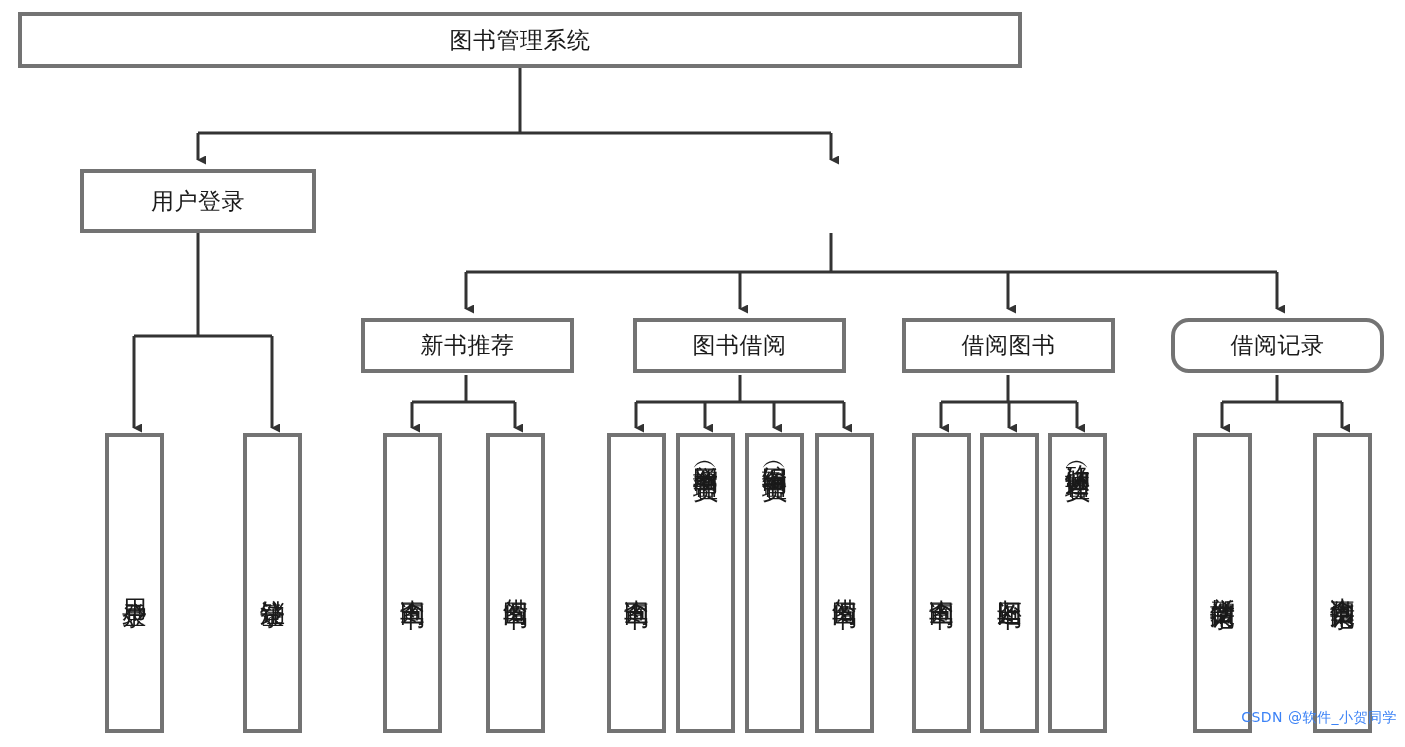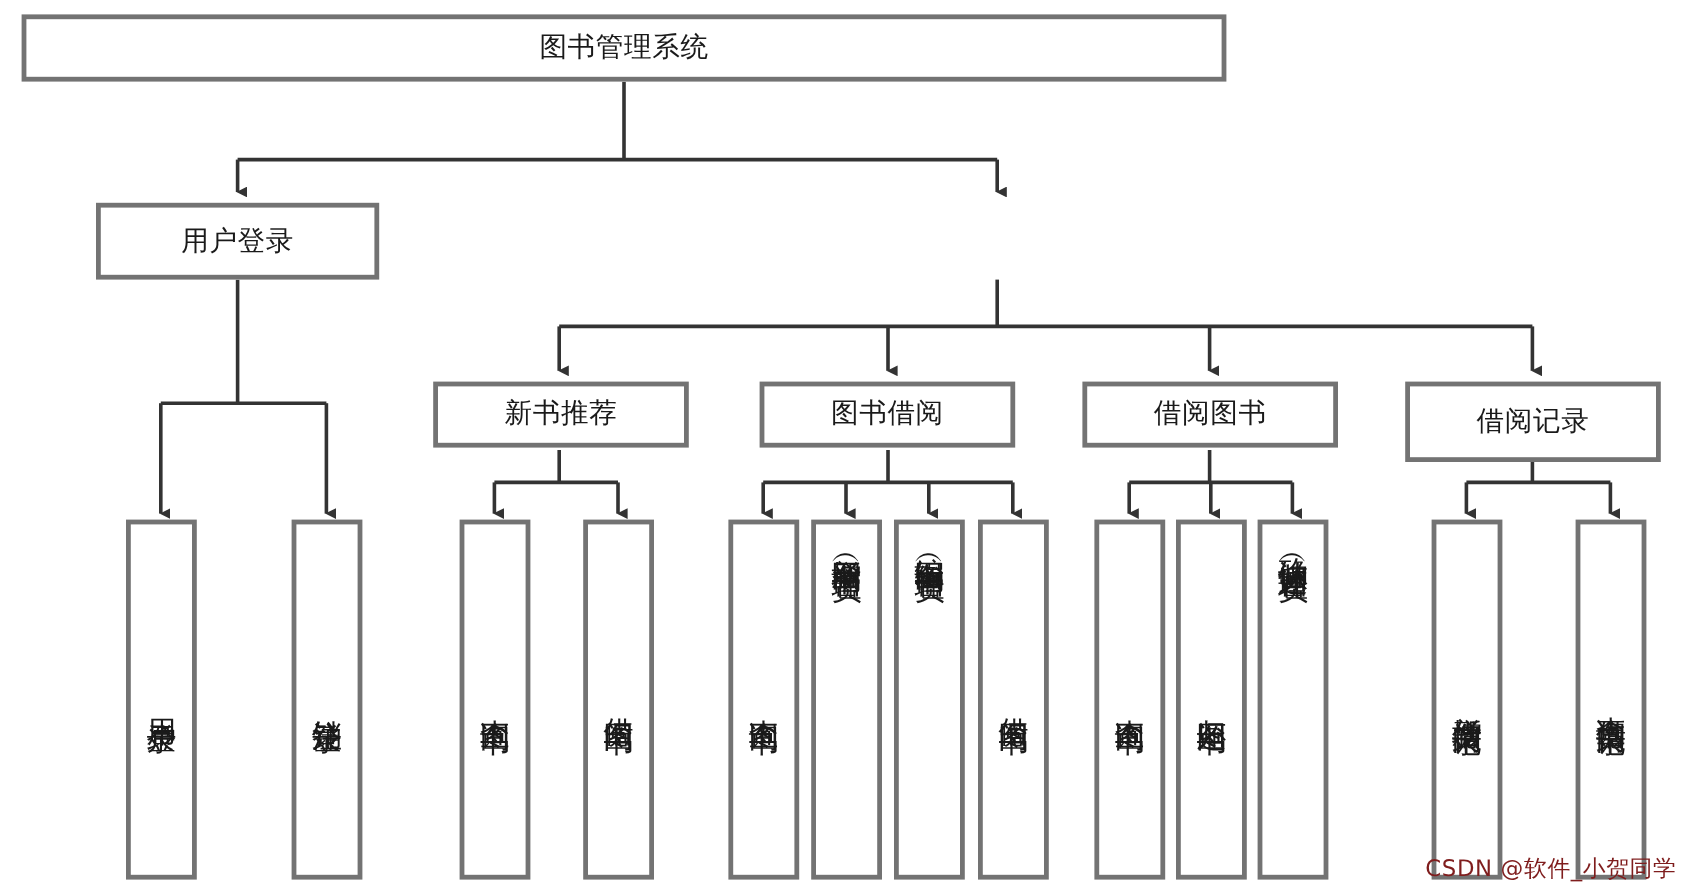--- a/index.html
+++ b/index.html
@@ -58,23 +58,23 @@
     line-height: 1;
     height: auto;
   }
   .node.vertical.centered {
     align-items: center;
     padding-top: 0;
   }
   .watermark {
     position: absolute;
     right: 8px;
-    bottom: 10px;
-    font-size: 19px;
-    color: #7f1d1d;
+    bottom: 20px;
+    font-size: 14px;
+    color: #3b82f6;
     letter-spacing: 0.5px;
     user-select: none;
     white-space: nowrap;
   }
 </style>
 </head>
 <body>
 
 <div id="diagram-root">
 
@@ -138,21 +138,21 @@
 
   <div class="node horizontal" style="left:633px; top:318px; width:213px; height:55px;">
     <span class="node-label">图书借阅</span>
   </div>
   <div class="node horizontal" style="left:361px; top:318px; width:213px; height:55px;">
     <span class="node-label">新书推荐</span>
   </div>
   <div class="node horizontal" style="left:902px; top:318px; width:213px; height:55px;">
     <span class="node-label">借阅图书</span>
   </div>
-  <div class="node horizontal" style="left:1171px; top:318px; width:213px; height:67px;">
+  <div class="node horizontal" style="left:1171px; top:318px; width:213px; height:55px;border-radius:18px;">
     <span class="node-label">借阅记录</span>
   </div>
 
   <div class="node vertical centered" style="left:105px; top:433px; width:59px; height:300px;">
     <span class="node-label">用户登录</span>
   </div>
   <div class="node vertical centered" style="left:243px; top:433px; width:59px; height:300px;">
     <span class="node-label">注销登录</span>
   </div>
 

